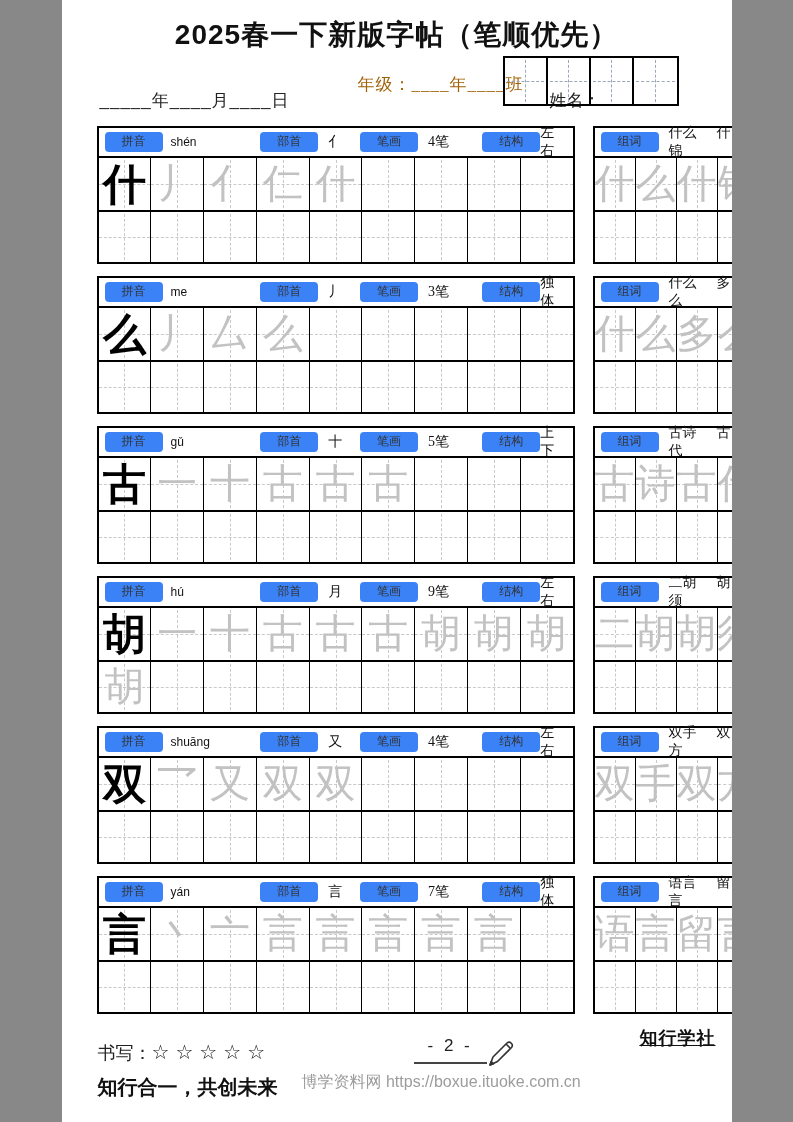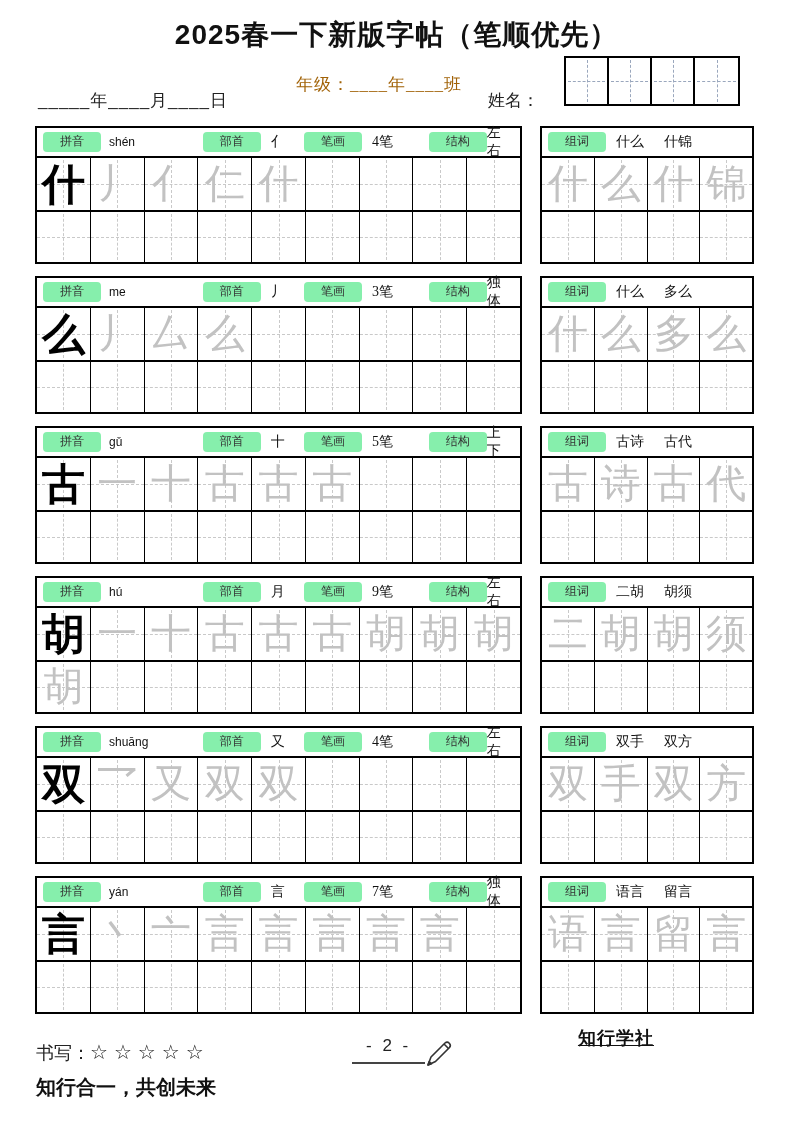--- a/index.html
+++ b/index.html
@@ -1,18 +1,18 @@
 <!DOCTYPE html>
 <html><head>
 <meta charset="utf-8">
 <style>
   * { margin:0; padding:0; box-sizing:border-box; }
   body { background:#888; font-family:"Liberation Sans", sans-serif; }
   .page {
-    width:793px; height:1122px; background:#ffffff; position:relative;
+    width:670px; height:1122px; background:#ffffff; position:relative;
     margin:0 auto; overflow:hidden;
   }
   
   .title {
     text-align:center; font-size:28px; font-weight:700; color:#111;
     padding-top:16px; letter-spacing:1px;
     font-family:"Liberation Sans", sans-serif;
   }
   
   .head-row { position:relative; height:66px; margin:0 38px 6px 38px; }
@@ -32,21 +32,21 @@
   .section { display:flex; gap:18px; margin-bottom:12px; }
   .block { border:2px solid #000; background:#fff; }
   .block.left  { width:487px; }
   .block.right { width:214px; }
   .info {
     height:30px; border-bottom:2px solid #000;
     display:flex; align-items:center; padding:0 6px; font-size:14px; color:#111;
     font-family:"Liberation Serif", serif;
   }
   .pill {
-    background:#86efac; border-radius:4px; padding:1px 17px 2px;
+    background:#3b82f6; border-radius:4px; padding:1px 17px 2px;
     font-size:12px; color:#333; white-space:nowrap;
     font-family:"Liberation Serif", serif;
   }
   .pinyin-val { font-family:"Liberation Sans", sans-serif; font-size:12px; color:#111; margin-left:8px; width:96px; }
   .radical-val   { margin-left:10px; width:34px; }
   .strokes-val   { margin-left:10px; width:58px; }
   .structure-val { }
   .words-val { margin-left:10px; }
   .words-val .word { margin-right:20px; }
   .grid { display:flex; height:52px; position:relative; }
@@ -566,14 +566,15 @@
           <path d="M7 29 L10 21 L24 7 A 3.2 3.2 0 0 1 28.5 11.5 L14.5 25.5 Z"></path>
           <path d="M7 29 L10.5 27.8 L8.2 25.5 Z" fill="#333"></path>
           <path d="M23 8 L27.5 12.5"></path>
         </g>
       </svg>
     </span>
   </div>
 
   <div class="brand">知行学社</div>
   <div class="slogan">知行合一，共创未来</div>
+  <div class="watermark">博学资料网 https://boxue.ituoke.com.cn</div>
 
 </div>
 
 </body></html>

